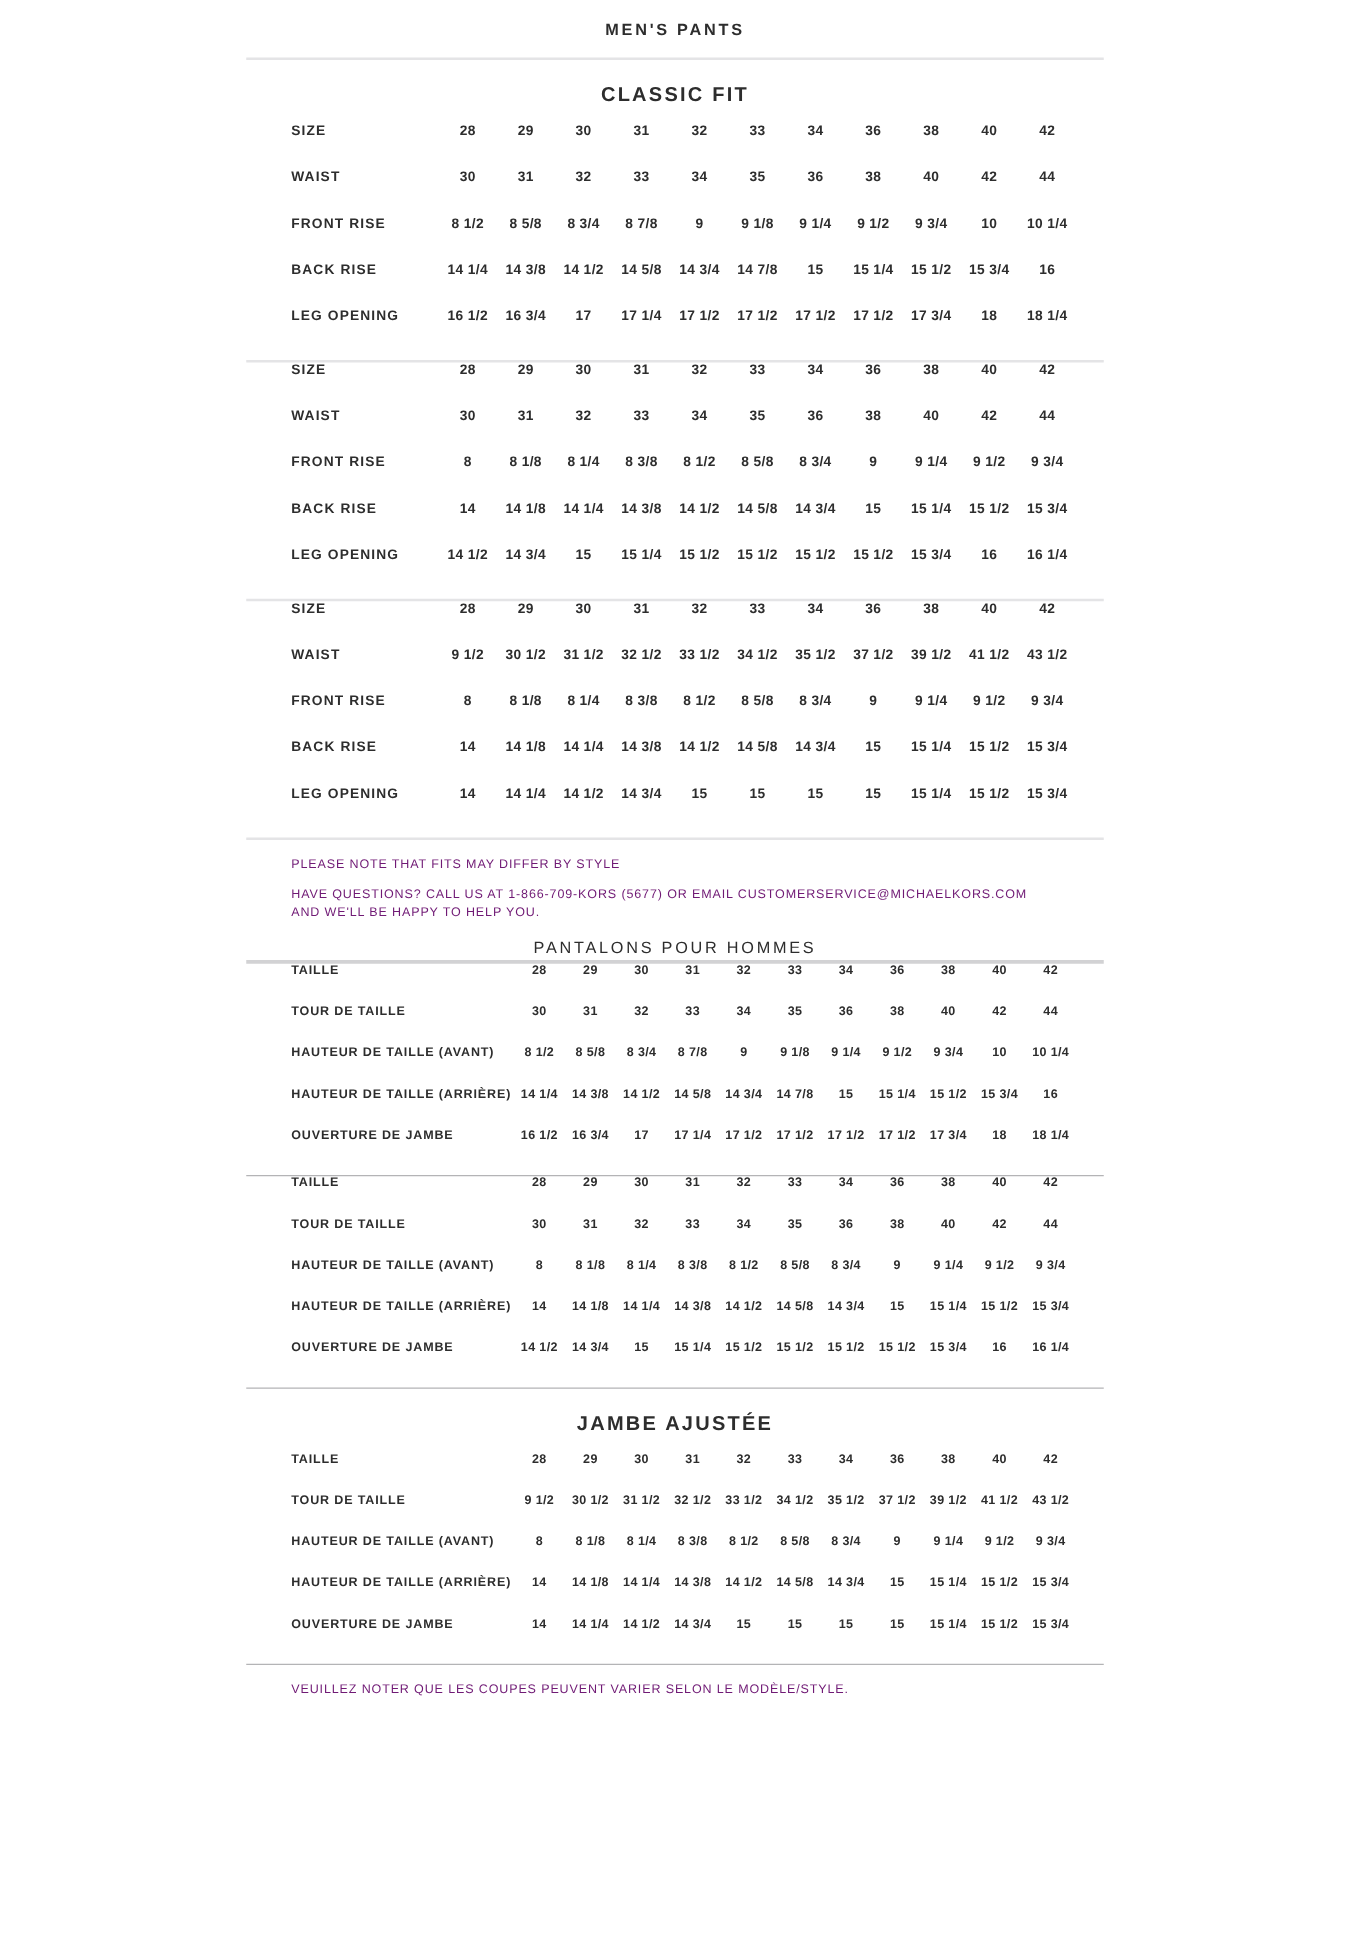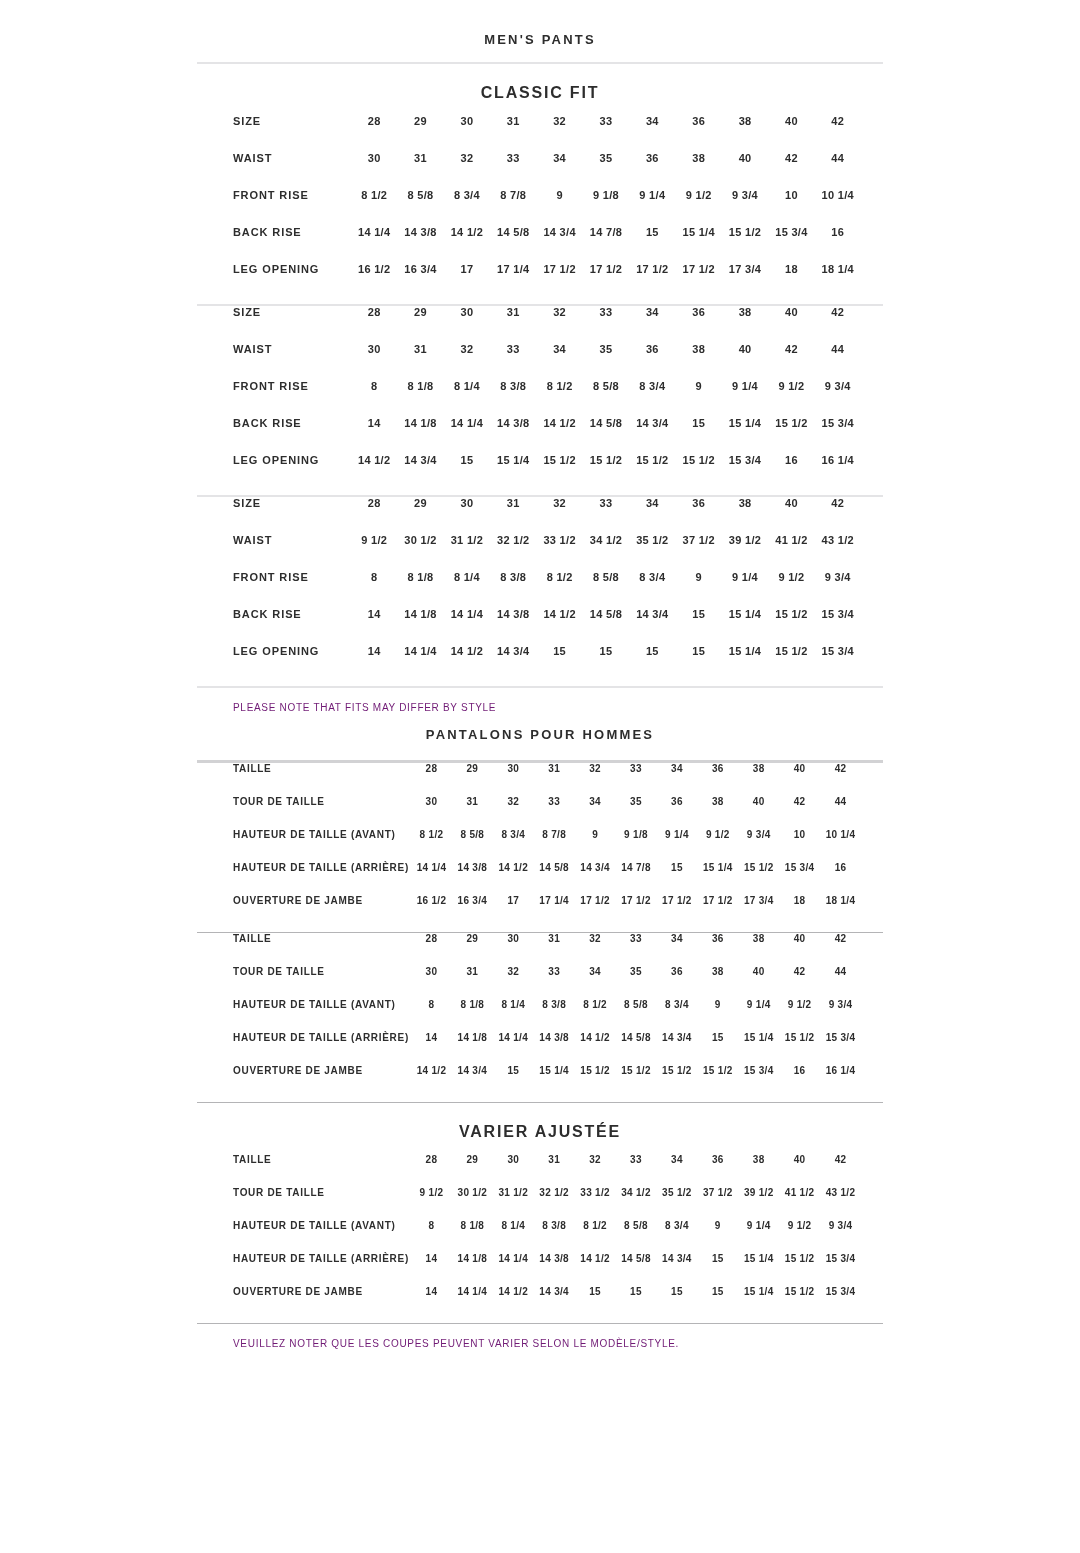--- a/index.html
+++ b/index.html
@@ -4,21 +4,21 @@
 <style>
   * { box-sizing: border-box; }
   html, body {
     margin: 0;
     padding: 0;
     background: #ffffff;
     font-family: "Liberation Sans", sans-serif;
     color: #2d2d2d;
   }
   body { width: 1080px; min-height: 1553px; }
-  .page { width: 686px; margin: 16px auto; }
+  .page { width: 686px; margin: 0 auto; }
 
   .page-title {
     text-align: center;
     font-size: 13px;
     font-weight: 700;
     letter-spacing: 2.2px;
     margin: 0;
     padding-top: 16px;
     padding-bottom: 15px;
   }
@@ -76,26 +76,26 @@
     letter-spacing: 0.7px;
     line-height: 15px;
     margin: 0 0 9px 0;
     font-weight: 400;
   }
   .note span { display: block; }
 
   .french-title {
     text-align: center;
     font-size: 13px;
-    font-weight: 700;
+    font-weight: 400;
     letter-spacing: 2.2px;
     color: #2d2d2d;
     margin: 0;
     padding-top: 3px;
-    padding-bottom: 18px;
+    padding-bottom: 3px;
   }
 </style>
 </head>
 <body>
 
 <div class="page">
 
   <h1 class="page-title">MEN'S PANTS</h1>
   <div class="divider"></div>
 
@@ -353,20 +353,24 @@
             <span class="tcell">15 1/2</span>
             <span class="tcell">15 3/4</span>
           </span>
         </div>
       </div>
   </section>
   <div class="divider"></div>
 
   <div class="notes">
     <p class="note">PLEASE NOTE THAT FITS MAY DIFFER BY STYLE</p>
+    <p class="note">
+      <span>HAVE QUESTIONS? CALL US AT 1-866-709-KORS (5677) OR EMAIL CUSTOMERSERVICE@MICHAELKORS.COM</span>
+      <span>AND WE'LL BE HAPPY TO HELP YOU.</span>
+    </p>
   </div>
 
   <h1 class="french-title">PANTALONS POUR HOMMES</h1>
   <div class="divider mid"></div>
 
   <section>
     <div class="size-table fr">
         <div class="trow">
           <span class="tlabel">TAILLE</span>
           <span class="tcells">
@@ -531,21 +535,21 @@
             <span class="tcell">15 3/4</span>
             <span class="tcell">16</span>
             <span class="tcell">16 1/4</span>
           </span>
         </div>
       </div>
   </section>
   <div class="divider thin"></div>
 
   <section>
-    <h2 class="section-header">VARIER AJUSTÉE</h2>
+    <h2 class="section-header">JAMBE AJUSTÉE</h2>
     <div class="size-table fr">
         <div class="trow">
           <span class="tlabel">TAILLE</span>
           <span class="tcells">
             <span class="tcell">28</span>
             <span class="tcell">29</span>
             <span class="tcell">30</span>
             <span class="tcell">31</span>
             <span class="tcell">32</span>
             <span class="tcell">33</span>

